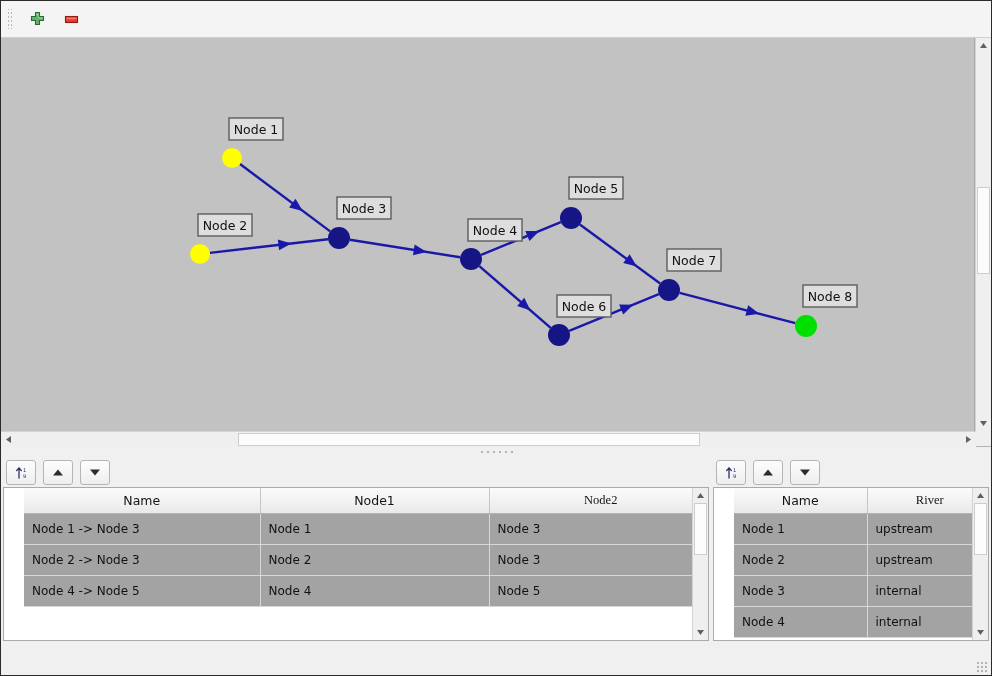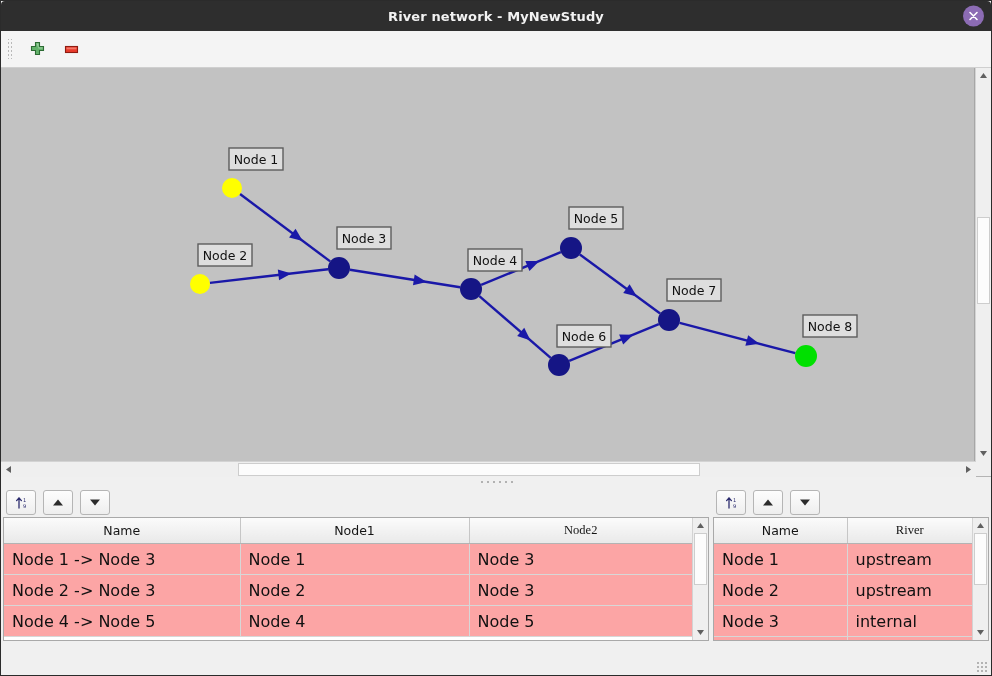--- a/index.html
+++ b/index.html
@@ -102,58 +102,50 @@
   .pbtn{
     width:28px;height:23px;border:1px solid #b5b5b5;border-radius:3px;
     background:linear-gradient(#fdfdfd,#eeeeee);
     display:flex;align-items:center;justify-content:center;cursor:pointer;
   }
   .tbl-wrap{
     flex:1;display:flex;min-height:0;margin:0 2px 0 2px;
     border:1px solid #a9a9a9;background:#ffffff;overflow:hidden;
   }
   .tbl-scrollarea{flex:1;min-width:0;display:flex;flex-direction:column;overflow:hidden;}
-  table{border-collapse:collapse;width:100%;table-layout:fixed;}
+  table{border-collapse:collapse;width:100%;table-layout:fixed;margin-left:20px;}
   thead th{
     height:25px;font-weight:normal;font-size:12.5px;text-align:center;
     background:linear-gradient(#fbfbfb,#e9e9e9);
     border-right:1px solid #c6c6c6;border-bottom:1px solid #b3b3b3;
     color:#141414;padding:0;cursor:pointer;user-select:none;
   }
   thead th:last-child{border-right:none;font-family:Liberation Serif, serif;}
   tbody td{
-    height:30px;padding:0 8px;font-size:16px;
+    height:30px;padding:0 8px;font-size:12px;
     border-right:1px solid #d7d7d7;border-bottom:1px solid #d7d7d7;
-    background:#fca5a5;color:#111;white-space:nowrap;overflow:hidden;
+    background:#a3a3a3;color:#111;white-space:nowrap;overflow:hidden;
     text-overflow:ellipsis;
   }
   tbody td:last-child{border-right:none;}
   .statusbar{
     height:34px;flex:0 0 34px;background:#f0f0f0;position:relative;
   }
   .resize-grip{
     position:absolute;right:3px;bottom:2px;width:12px;height:12px;
     background-image:radial-gradient(#b3b3b3 1px, transparent 1px);
     background-size:4px 4px;
   }
   .bottom-inner{display:flex;flex-direction:column;flex:1;min-height:0;}
 </style>
 </head>
 <body>
 
 <div class="window">
 
-  <div class="titlebar">
-    <span class="titlebar-text">River network - MyNewStudy</span>
-    <div class="close-btn">
-      <svg width="11" height="11" viewBox="0 0 11 11">
-        <path d="M2,2 L9,9 M9,2 L2,9" stroke="#ffffff" stroke-width="1.6" stroke-linecap="round" fill="none"></path>
-      </svg>
-    </div>
-  </div>
 
   <div class="toolbar">
     <div class="grip"></div>
     <div class="tb-btn">
       <svg width="17" height="17" viewBox="0 0 17 17">
         <path d="M6.5,1.5 h4 v4 h4 v4 h-4 v4 h-4 v-4 h-4 v-4 h4 z" fill="#62b26a" stroke="#2d6b34" stroke-width="1.1" stroke-linejoin="miter"></path>
         <path d="M7.4,2.5 h2.2 v4 h4 v1.1 h-4" fill="#a9d6ad" opacity=".85"></path>
       </svg>
     </div>
     <div class="tb-btn">

